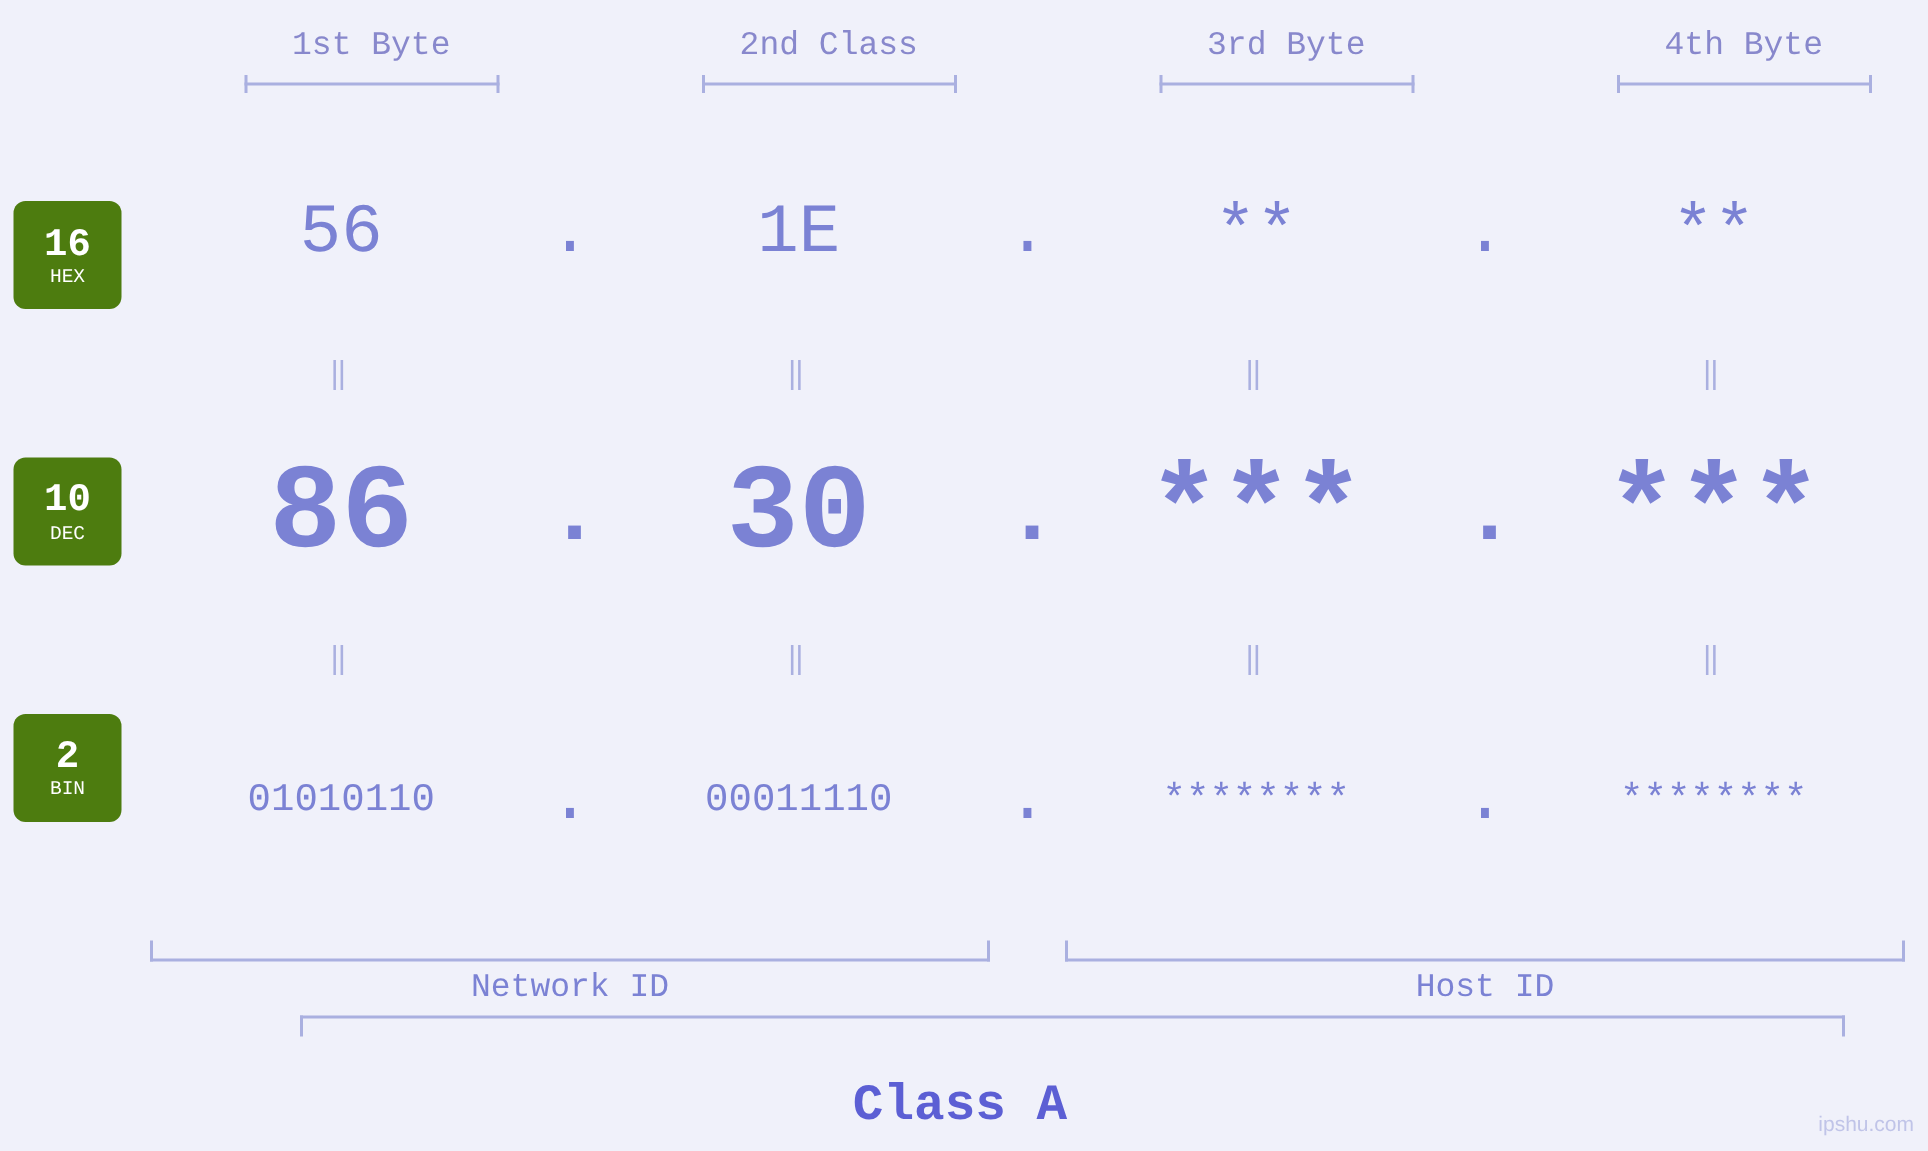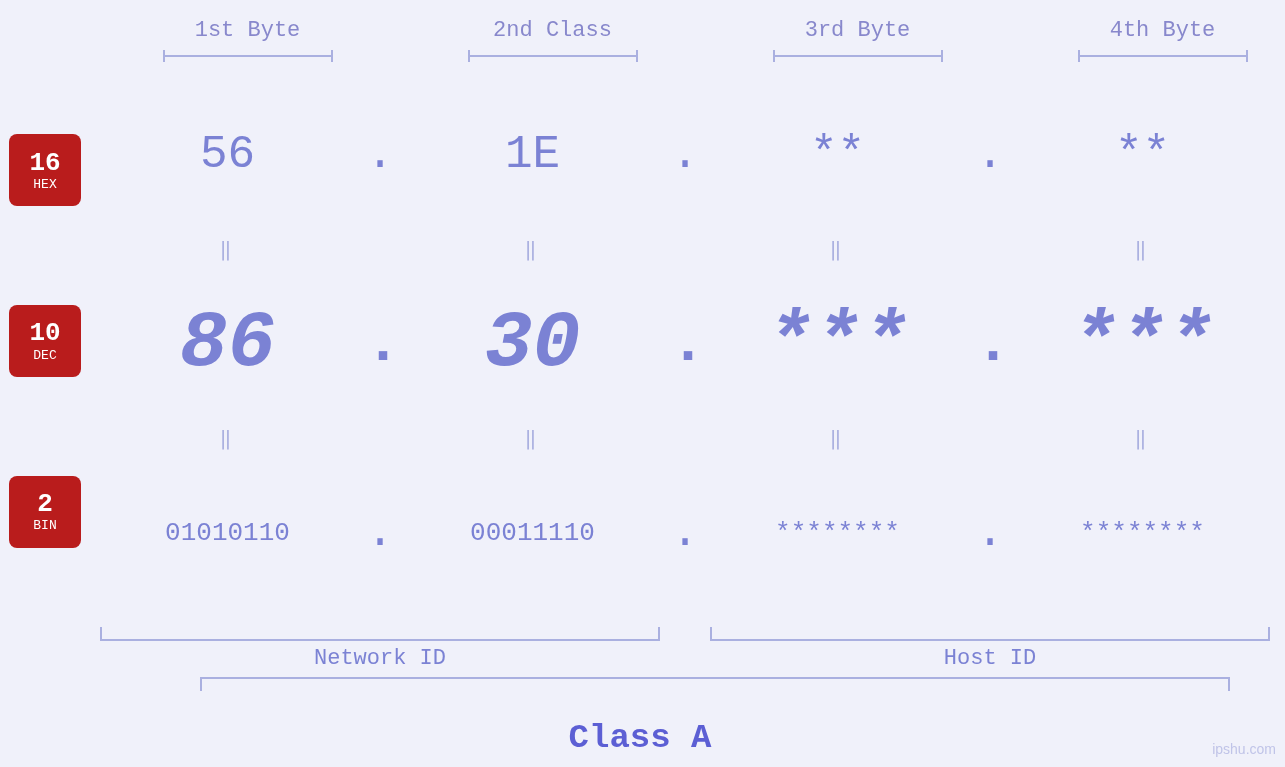--- a/index.html
+++ b/index.html
@@ -92,21 +92,21 @@
       display: flex;
       flex-direction: column;
       align-items: center;
       justify-content: space-around;
       padding: 10px 0 80px 0;
     }
 
     .badge {
       width: 72px;
       height: 72px;
-      background: #b91c1c;
+      background: #4d7c0f;
       border-radius: 8px;
       display: flex;
       flex-direction: column;
       align-items: center;
       justify-content: center;
       color: white;
     }
 
     .badge-num {
       font-size: 26px;
@@ -148,21 +148,20 @@
       font-family: 'Courier New', Courier, monospace;
     }
 
     .hex-value {
       font-size: 46px;
     }
 
     .dec-value {
       font-size: 80px;
       font-weight: bold;
-      font-style: italic;
     }
 
     .bin-value {
       font-size: 26px;
     }
 
     .dot {
       color: #7b82d4;
       font-size: 46px;
       width: 30px;

